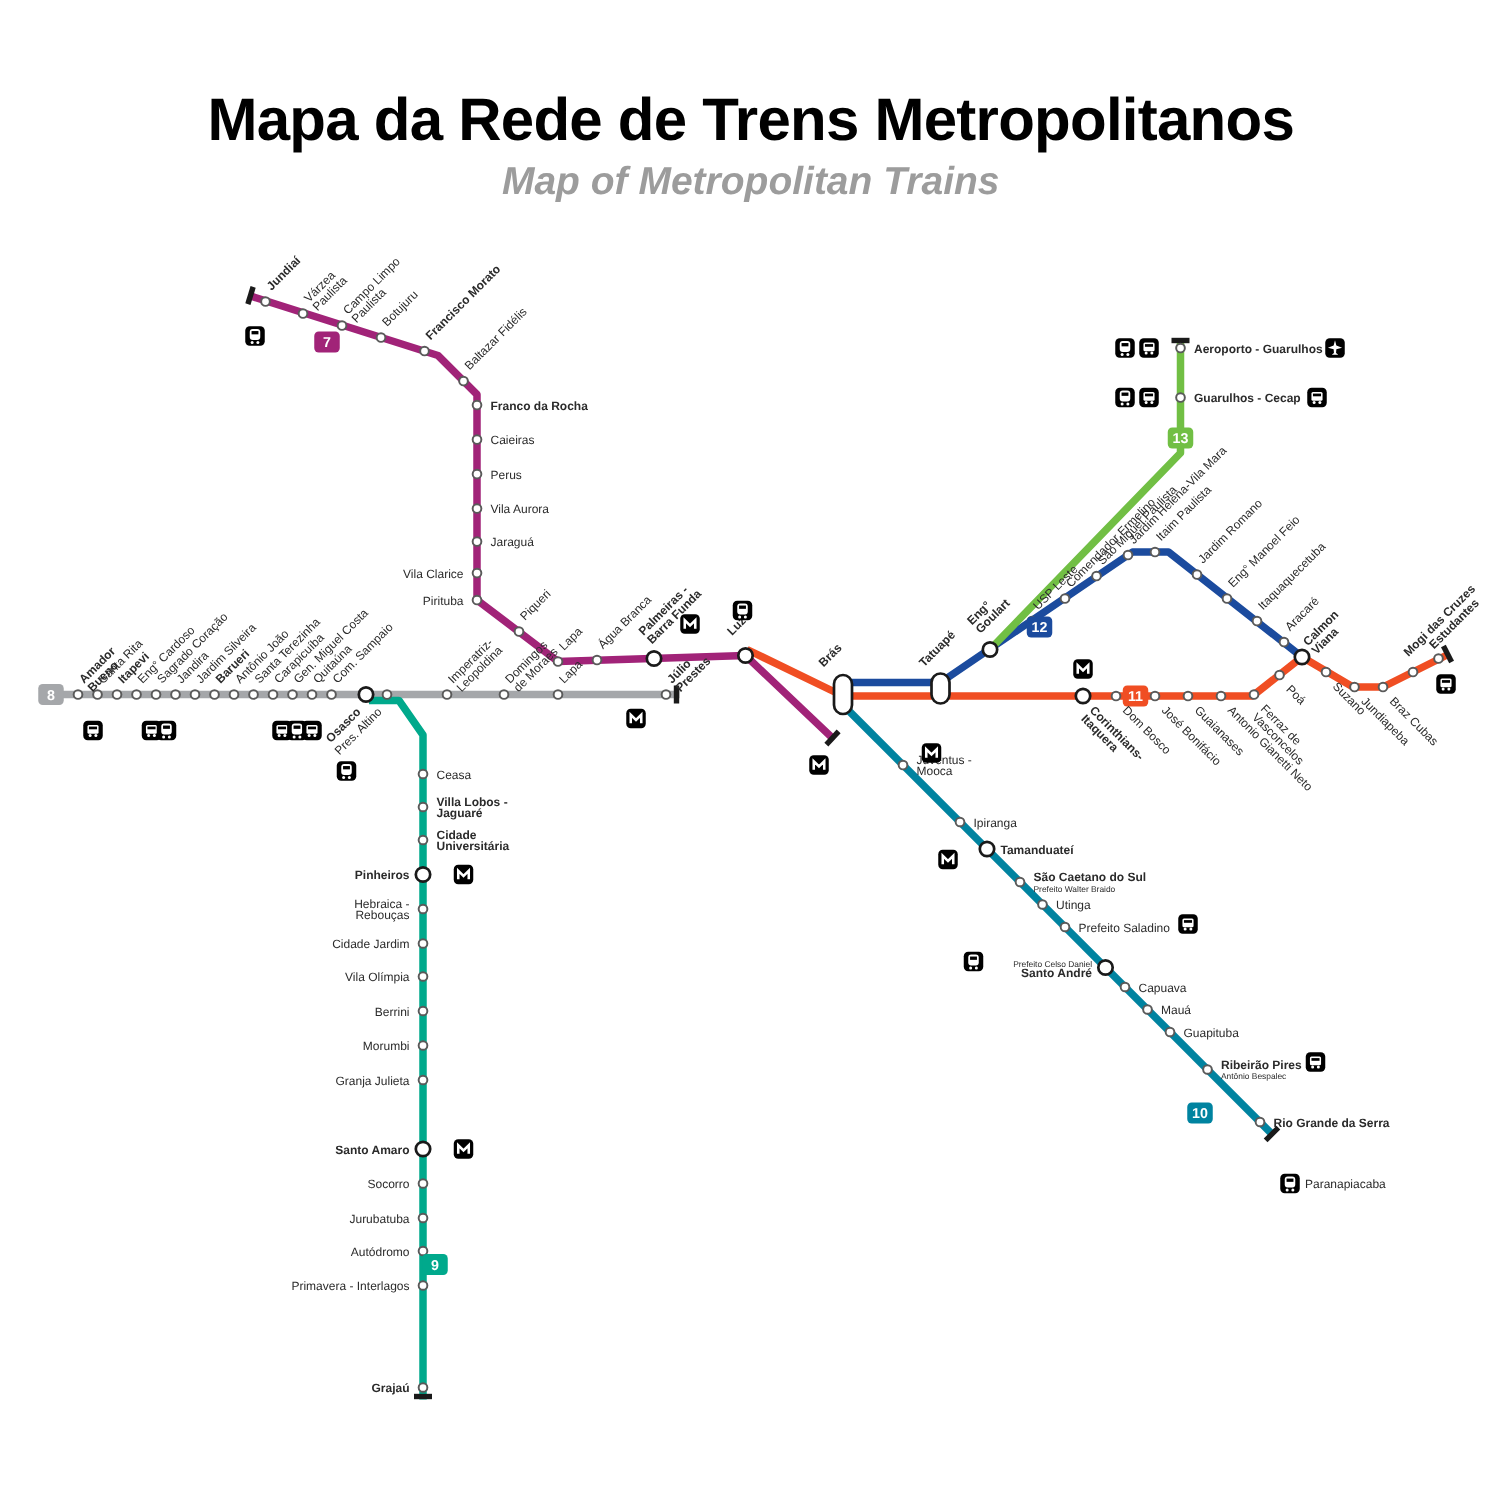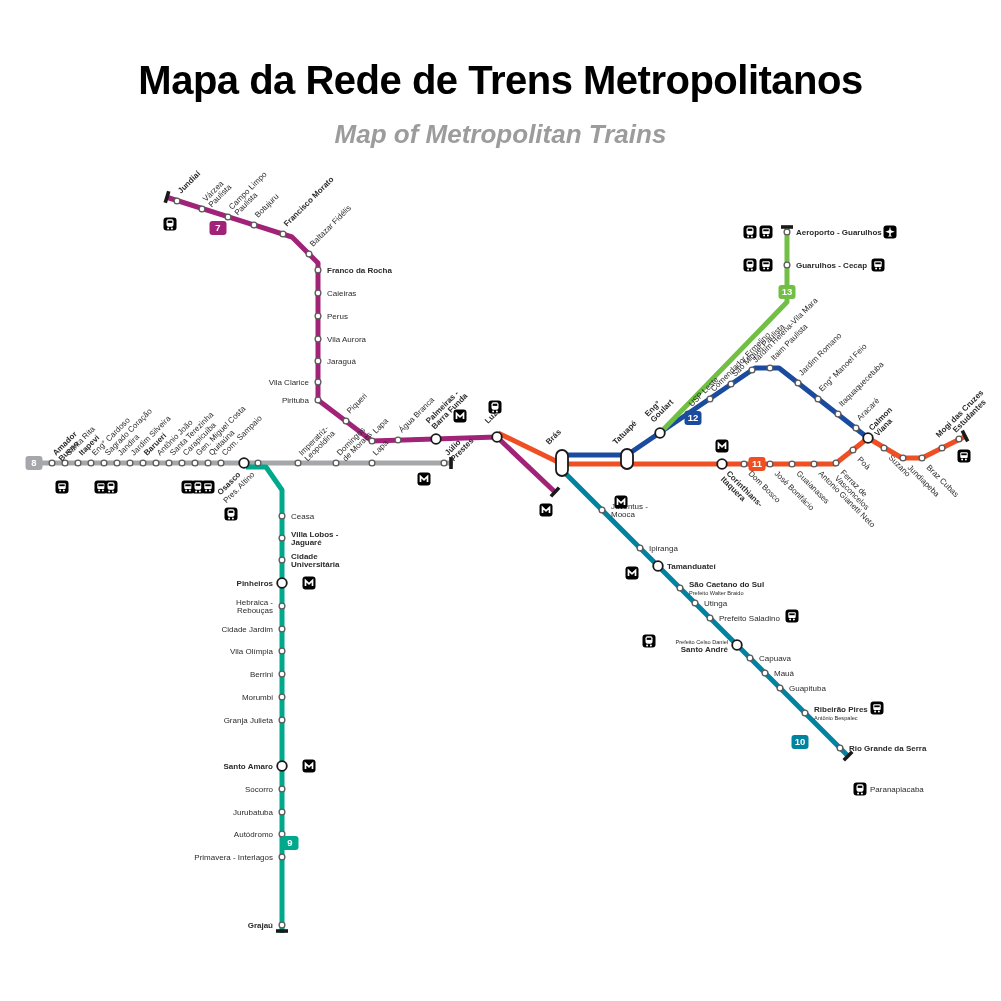--- a/index.html
+++ b/index.html
@@ -1,20 +1,20 @@
 <!DOCTYPE html>
 <html><head>
 <meta charset="utf-8">
 <style>
   html,body{margin:0;padding:0;background:#fff;}
   .canvas{position:relative;width:1001px;height:1001px;background:#ffffff;overflow:hidden;font-family:"Liberation Sans",sans-serif;}
   #map-svg{position:absolute;left:0;top:0;}
   .title-block{position:absolute;left:0;top:58px;width:100%;text-align:center;z-index:2;pointer-events:none;}
   .map-title{margin:0;font-size:40px;font-weight:bold;color:#000;letter-spacing:-0.5px;font-family:"Liberation Sans",sans-serif;}
-  .map-subtitle{margin-top:16px;font-size:26px;font-style:italic;font-weight:bold;color:#9c9c9c;}
+  .map-subtitle{margin-top:2px;font-size:26px;font-style:italic;font-weight:bold;color:#9c9c9c;}
   #map-svg text{font-family:"Liberation Sans",sans-serif;}
 </style>
 </head>
 <body>
 
 <div class="canvas">
   <div class="title-block">
     <h1 class="map-title">Mapa da Rede de Trens Metropolitanos</h1>
     <div class="map-subtitle">Map of Metropolitan Trains</div>
   </div>

